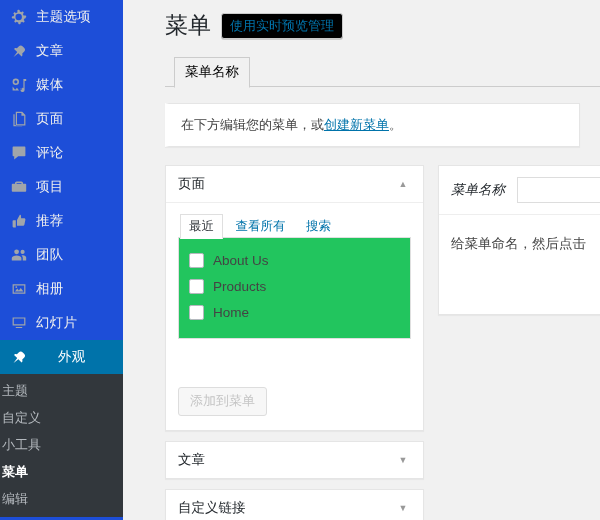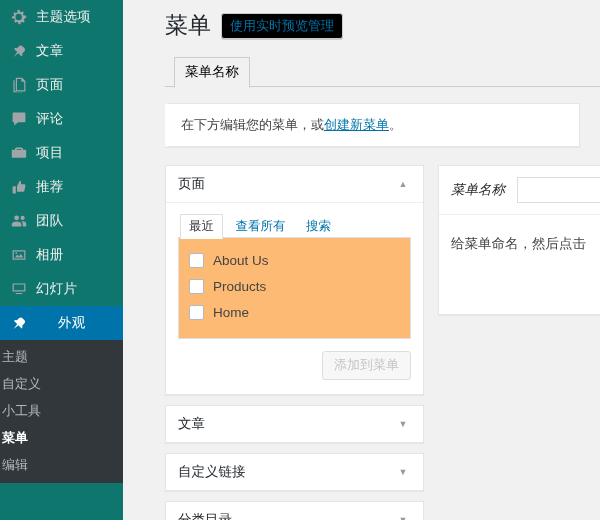--- a/index.html
+++ b/index.html
@@ -11,21 +11,21 @@
     font-family: "Liberation Sans", "DejaVu Sans", sans-serif;
     -webkit-font-smoothing: antialiased;
   }
 
   #app { position: relative; width: 600px; height: 520px; }
 
   
   #adminmenuwrap {
     position: absolute; left: 0; top: 0;
     width: 123px; height: 520px;
-    background: #0f766e;
+    background: #1d4ed8;
     overflow: hidden;
   }
   .menu-item {
     position: relative;
     display: flex; align-items: center;
     height: 34px;
     padding-left: 8px;
     color: #eee;
     font-size: 13px;
     line-height: 1;
@@ -219,21 +219,21 @@
     color: #32373c;
     background: #fff;
     border: 1px solid #dfdfdf;
     border-bottom-color: #fff;
   }
 
   .tab-panel {
     border: 1px solid #dfdfdf;
     border-top: none;
     padding: 10px 10px 12px;
-    background: #fdba74;
+    background: #22c55e;
     max-height: 200px;
   }
   .check-row {
     display: flex;
     align-items: center;
     padding: 2px 0;
     font-size: 13.5px;
     color: #444;
     line-height: 22px;
   }
@@ -242,22 +242,22 @@
     border: 1px solid #b4b9be;
     background: #fff;
     border-radius: 2px;
     margin-right: 9px;
     flex: 0 0 15px;
     cursor: pointer;
   }
 
   .panel-actions {
     display: flex;
-    justify-content: flex-end;
     padding: 12px 0 2px;
+    margin-top: 36px;
   }
   .btn-disabled {
     display: inline-block;
     font-size: 13px;
     line-height: 16px;
     padding: 5px 11px 6px;
     background: #f7f7f7;
     border: 1px solid #ddd;
     border-radius: 3px;
     color: #c5c5c5;
@@ -317,20 +317,28 @@
           </span>
           <span class="mi-label">主题选项</span>
         </div>
         <div class="menu-item">
           <span class="mi-icon">
             <svg width="16" height="16" viewBox="0 0 20 20" fill="currentColor">
               <path d="M14.7 4.3a3.6 3.6 0 00-5.1 0L7.4 6.5 6 6.3c-.6-.1-1.2.1-1.6.5l-.6.6 4 4-4.6 6 6-4.6 4 4 .6-.6c.4-.4.6-1 .5-1.6l-.2-1.4 2.2-2.2a3.6 3.6 0 000-5.1z"></path>
             </svg>
           </span>
           <span class="mi-label">文章</span>
+        </div>
+        <div class="menu-item">
+          <span class="mi-icon">
+            <svg width="16" height="16" viewBox="0 0 20 20" fill="currentColor">
+              <path d="M6 2a4 4 0 104 4 4 4 0 00-4-4zm0 6a2 2 0 112-2 2 2 0 01-2 2zm9.5-5.5v11.4a2.5 2.5 0 10 1.5 2.3V5h2V2.5zM13 15.8a1 1 0 111-1 1 1 0 01-1 1zM2 12l3.2 4 2.3-2.6L10 17H2z"></path>
+            </svg>
+          </span>
+          <span class="mi-label">媒体</span>
         </div>
         <div class="menu-item">
           <span class="mi-icon">
             <svg width="16" height="16" viewBox="0 0 20 20" fill="currentColor">
               <path d="M6 1h8l4 4v13H6V1zm1.5 1.5v14h9V6h-3.5V2.5h-5.5zM3 4v15h11v-1.5H4.5V4z"></path>
             </svg>
           </span>
           <span class="mi-label">页面</span>
         </div>
         <div class="menu-item">

